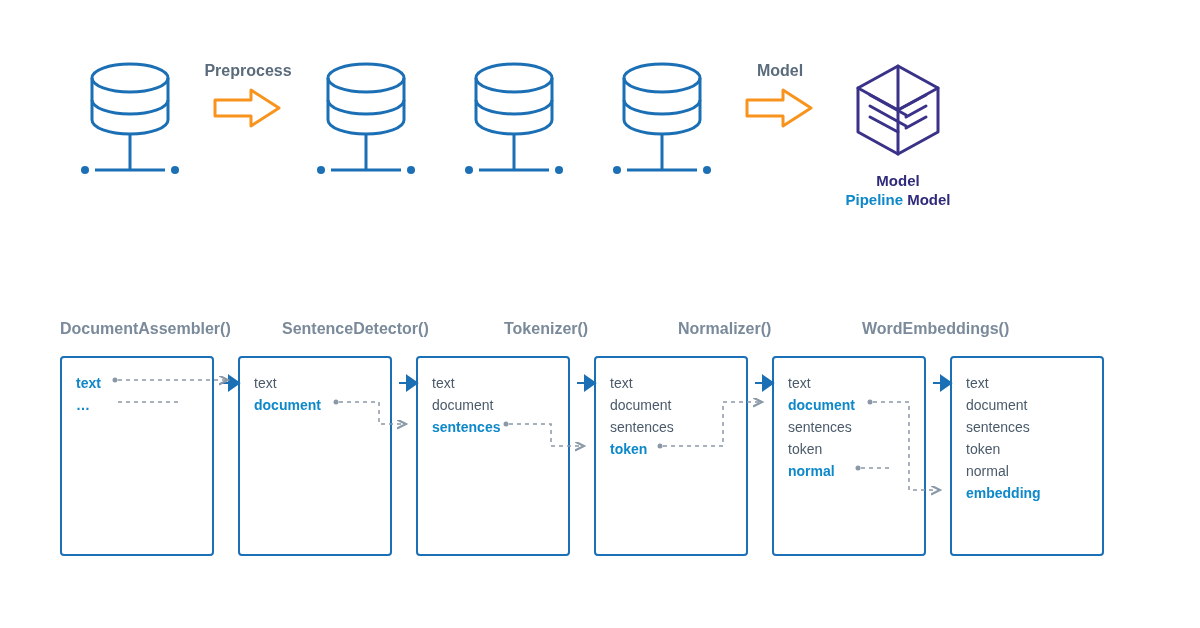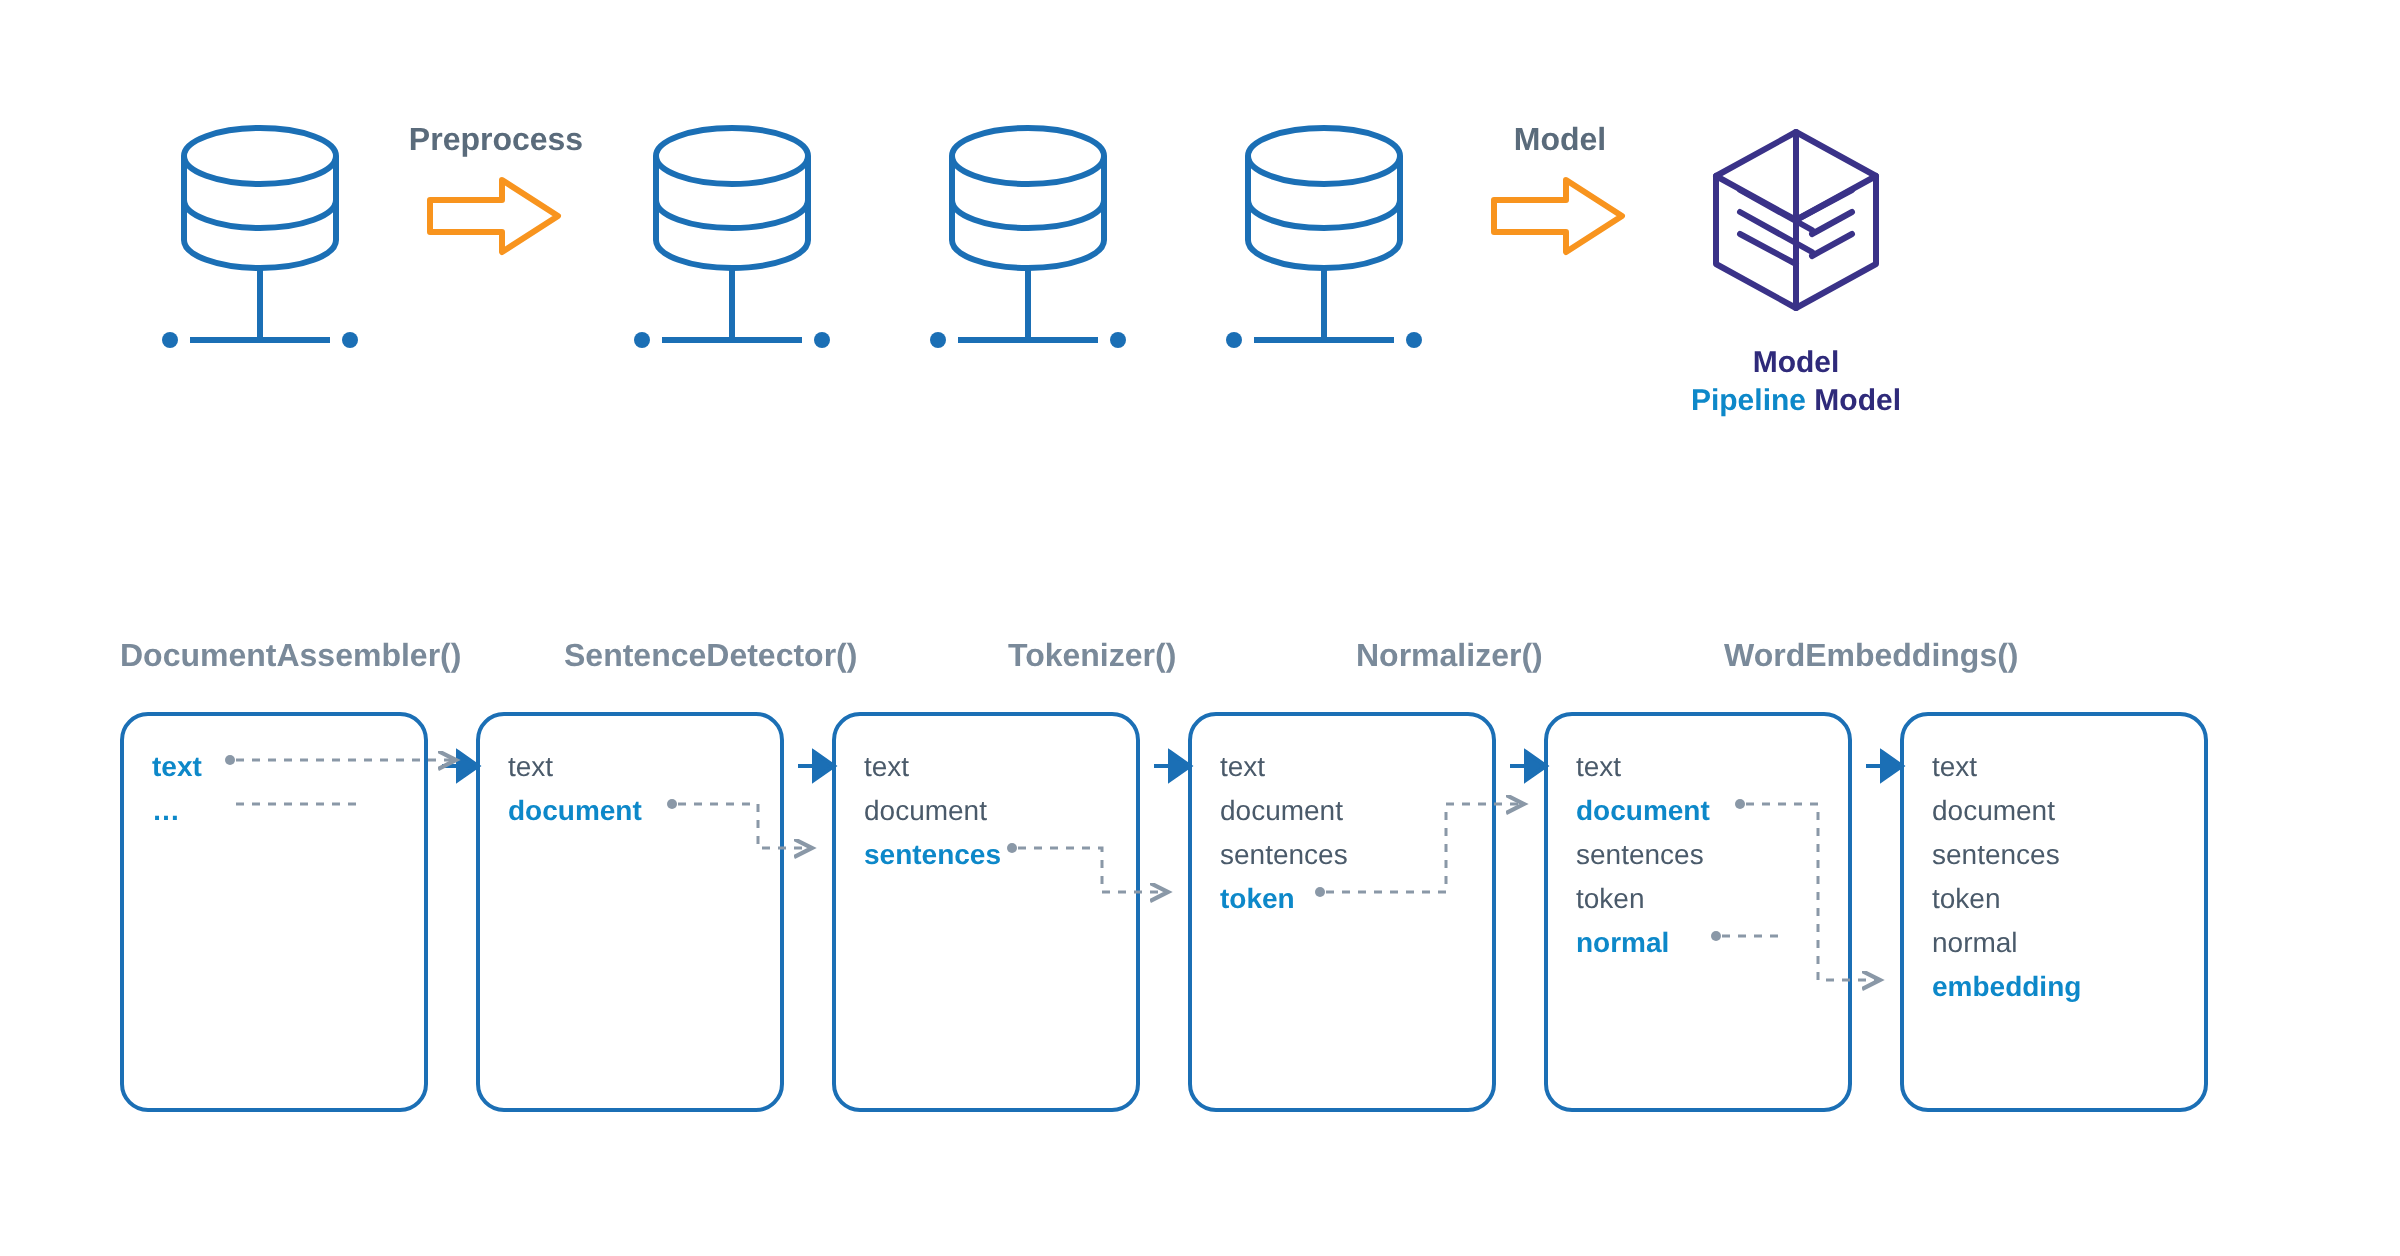--- a/index.html
+++ b/index.html
@@ -76,21 +76,21 @@
   }
   .boxes {
     display: flex;
     gap: 24px;
     position: relative;
   }
   .box {
     width: 154px;
     height: 200px;
     border: 2.5px solid #1b6fb5;
-    border-radius: 14px;
+    border-radius: 4px;
     box-sizing: border-box;
     padding: 14px 14px;
     position: relative;
     background: #fff;
   }
   .box .line {
     font-size: 14px;
     line-height: 22px;
     color: #4a5a6a;
     font-weight: 500;

